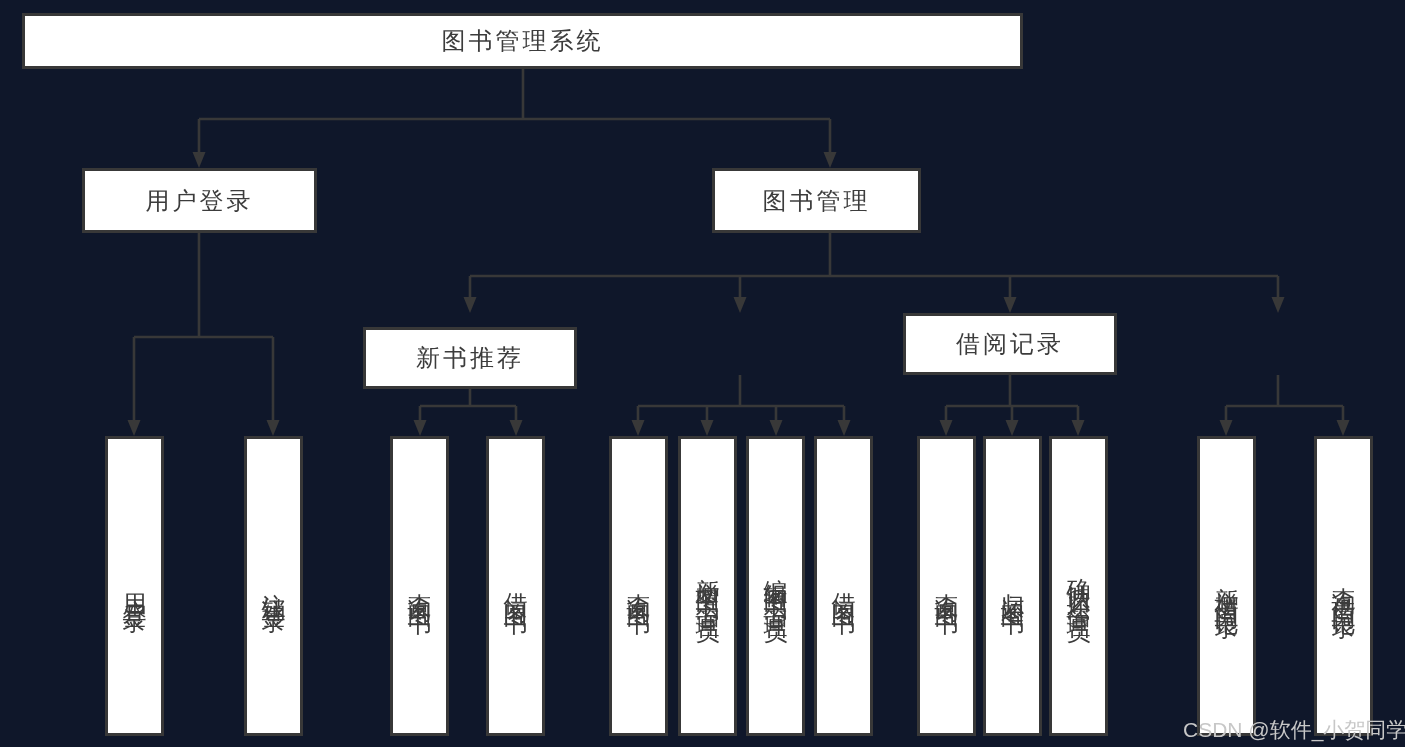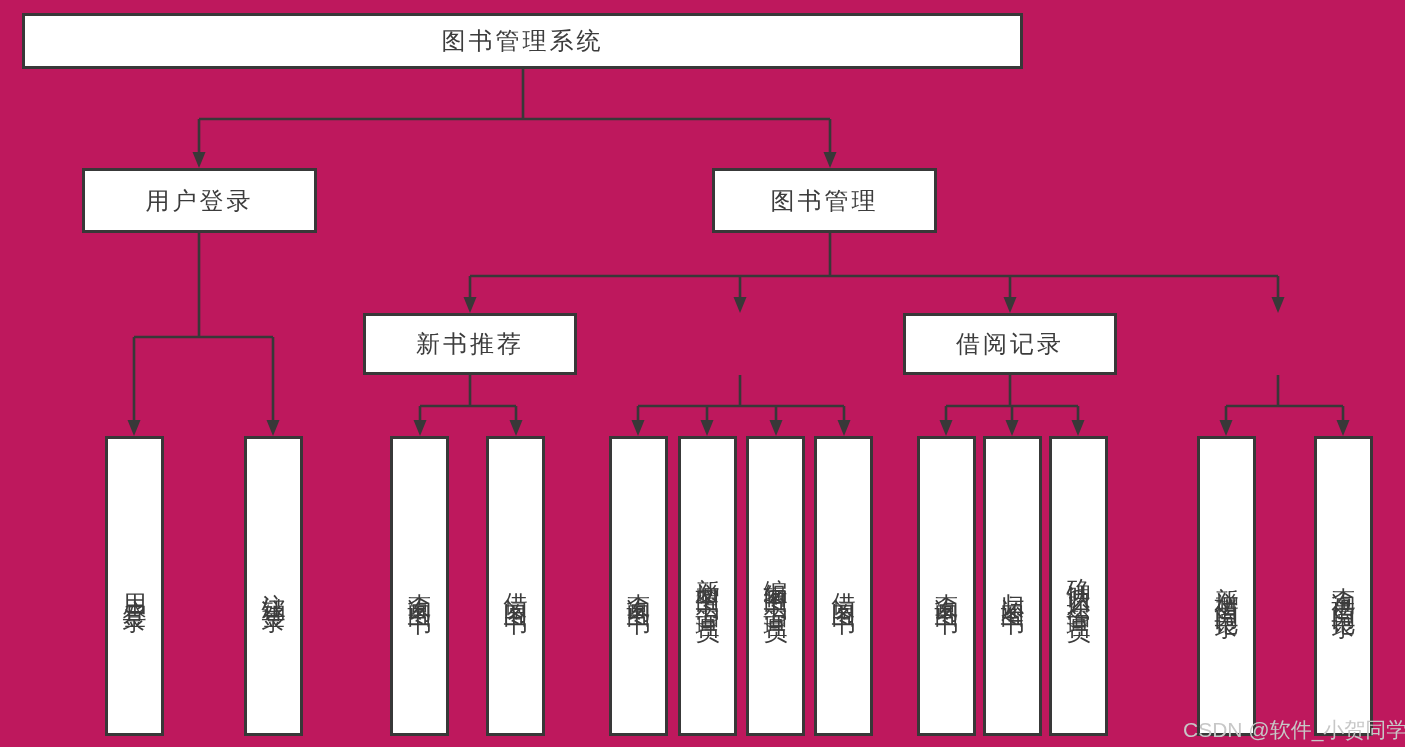--- a/index.html
+++ b/index.html
@@ -1,17 +1,17 @@
 <!DOCTYPE html>
 <html><head>
 <meta charset="utf-8">
 <style>
   html, body { margin:0; padding:0; background:#ffffff; }
   .stage {
-    position:relative; width:1405px; height:747px; background:#be185d;
+    position:relative; width:1405px; height:747px; background:#0f172a;
     font-family:"Liberation Sans", sans-serif; overflow:hidden;
   }
   .connectors { position:absolute; left:0; top:0; width:1405px; height:747px; }
   .connectors path { stroke:#383838; stroke-width:2.6; fill:none; }
   .connectors polygon { fill:#383838; stroke:none; }
   .node {
     position:absolute; box-sizing:border-box; background:#ffffff;
     border:3px solid #383838; color:#3c3c3c;
     display:flex; align-items:center; justify-content:center;
   }
@@ -66,25 +66,25 @@
     </g>
   </svg>
 
   <div class="node h-node" style="left:22px;top:13px;width:1001px;height:56px">
     <span>图书管理系统</span>
   </div>
 
   <div class="node h-node" style="left:82px;top:168px;width:235px;height:65px">
     <span>用户登录</span>
   </div>
-  <div class="node h-node" style="left:712px;top:168px;width:225px;height:65px">
+  <div class="node h-node" style="left:712px;top:168px;width:209px;height:65px">
     <span>图书管理</span>
   </div>
 
-  <div class="node h-node" style="left:363px;top:313px;width:214px;height:62px">
+  <div class="node h-node" style="left:363px;top:327px;width:214px;height:62px">
     <span>新书推荐</span>
   </div>
   <div class="node h-node" style="left:903px;top:313px;width:214px;height:62px">
     <span>借阅记录</span>
   </div>
 
   <div class="node v-node" style="left:105px;top:436px;width:59px;height:300px">
     <span>用户登录</span>
   </div>
   <div class="node v-node" style="left:244px;top:436px;width:59px;height:300px">

